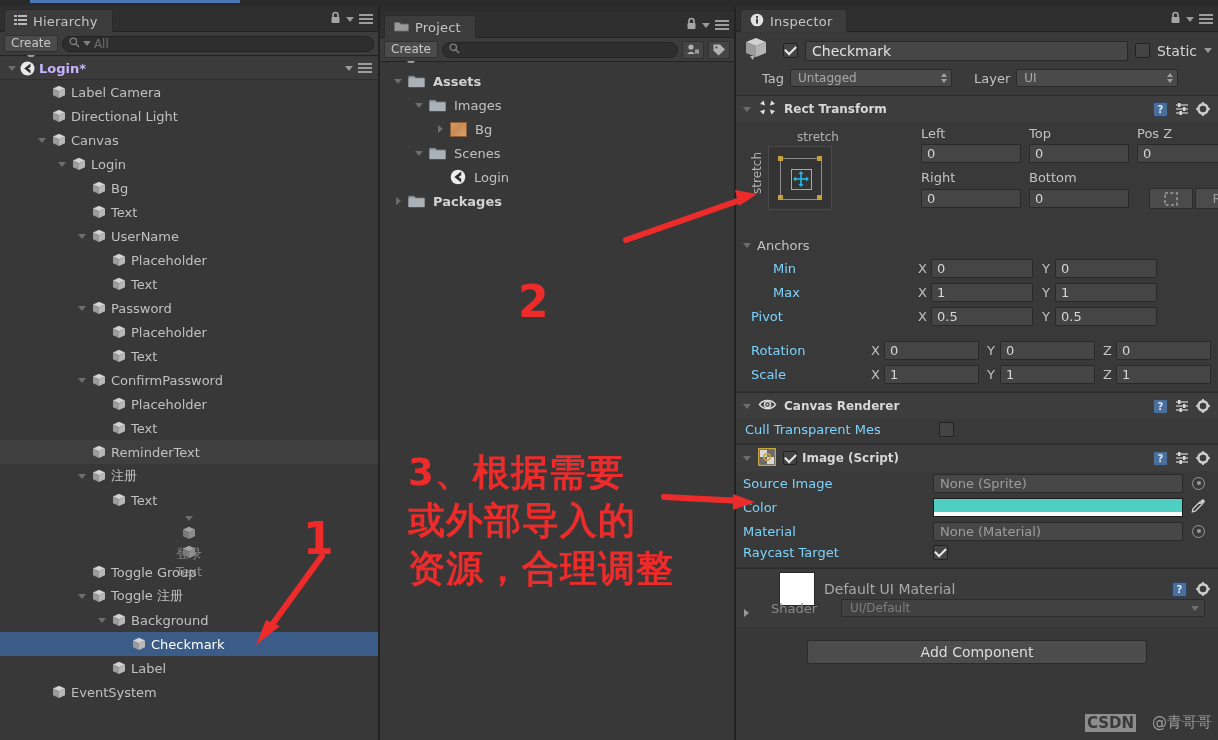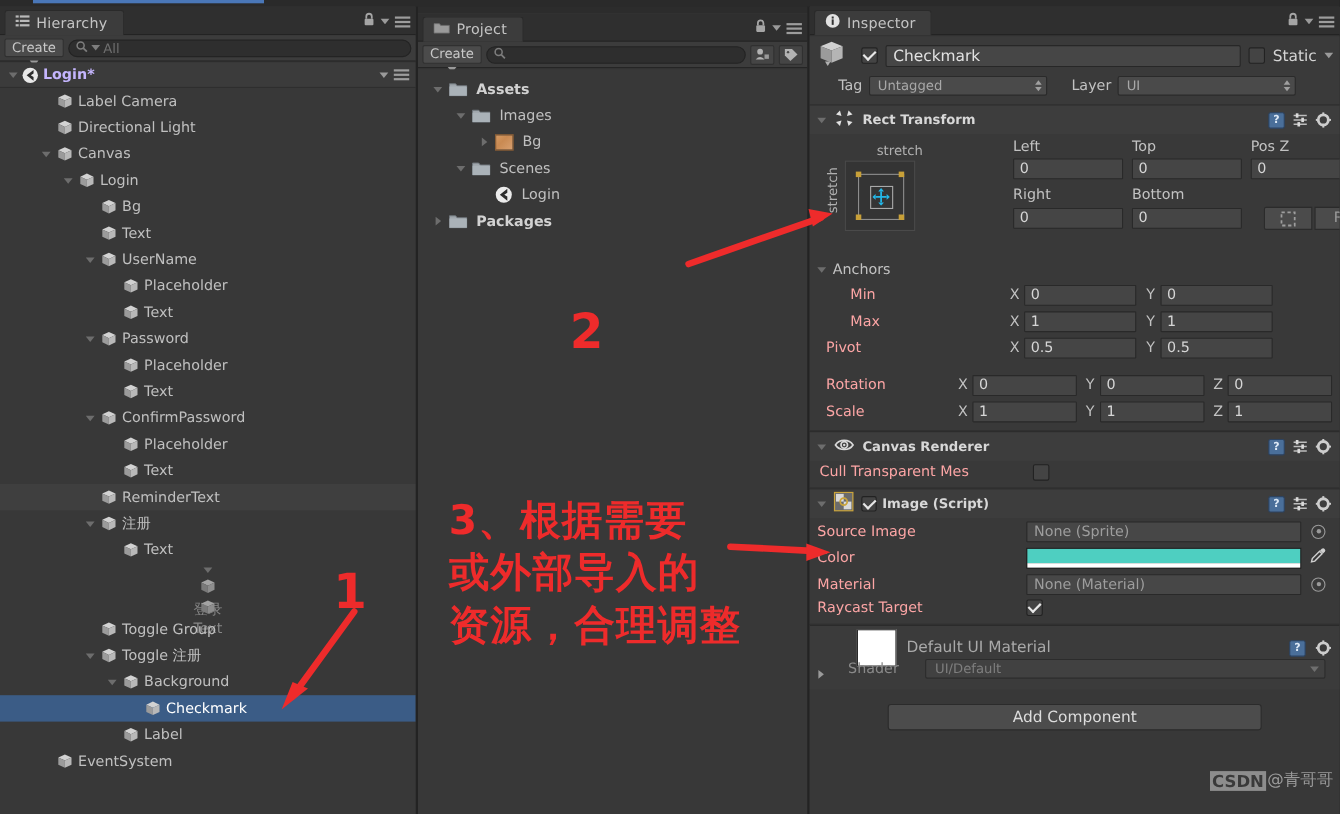--- a/index.html
+++ b/index.html
@@ -149,21 +149,21 @@
   .comp-head .right{ margin-left:auto; display:flex; align-items:center; gap:7px;}
   .helpicon{
     width:15px;height:15px; border-radius:2px;
     background:#4a6f9a; border:1px solid #2c4361;
     color:#dce8f5; font-size:10px; line-height:13px; text-align:center; font-weight:bold;
   }
   .presetico{ width:14px;height:14px;}
   .gear{ width:15px;height:15px;}
 
   .field-row{ display:flex; align-items:center; height:24px; padding:0 7px; }
-  .lbl-col{ width:120px; color:#fca5a5; font-size:13px; }
+  .lbl-col{ width:120px; color:#7dd3fc; font-size:13px; }
   .num{
     height:19px; background:#454545; border:1px solid #292929; border-radius:1px;
     color:#d6d6d6; font-size:13px; display:flex; align-items:center; padding:0 5px;
   }
   .axis{ width:13px; color:#c2c2c2; font-size:13px; }
   .objfield{
     flex:1 1 auto; height:19px; background:#474747; border:1px solid #292929; border-radius:1px;
     color:#9d9d9d; font-size:13px; display:flex; align-items:center; padding:0 6px;
   }
   .radio-o{
@@ -201,22 +201,22 @@
   .aw-dot{ position:absolute; width:5px;height:5px; background:#c8a038;}
   .aw-inner{ position:absolute; left:22px; top:22px; width:21px;height:21px; border:1px solid #a9a9a9;}
   .aw-cross svg{position:absolute; left:24px; top:24px;}
 
   
   .anno{ position:absolute; color:#ee2b2b; font-weight:bold; pointer-events:none; }
   .anno-num{ font-size:44px; line-height:1; }
   .anno-cn{ font-size:37px; line-height:1.16; letter-spacing:1px; white-space:nowrap;}
   svg.arrow{ position:absolute; pointer-events:none; overflow:visible;}
   .watermark{
-    position:absolute; right:6px; bottom:21px; font-size:15px; color:#9b9b9b;
-    display:flex; align-items:center; gap:1px;
+    position:absolute; right:6px; bottom:8px; font-size:15px; color:#9b9b9b;
+    display:flex; align-items:center; gap:16px;
   }
   .watermark .tagbox{ background:#8d8d8d; color:#3a3a3a; padding:0 2px; font-weight:bold;}
   .divider{ position:absolute; background:#232323; }
   .topbar{ position:absolute; left:0; top:0; width:1218px; height:6px; background:#2a2a2a;}
   .topbar .blue{ position:absolute; left:30px; top:0; width:210px; height:3px; background:#4a77b8;}
 </style>
 </head>
 <body>
 
 <div id="root">

